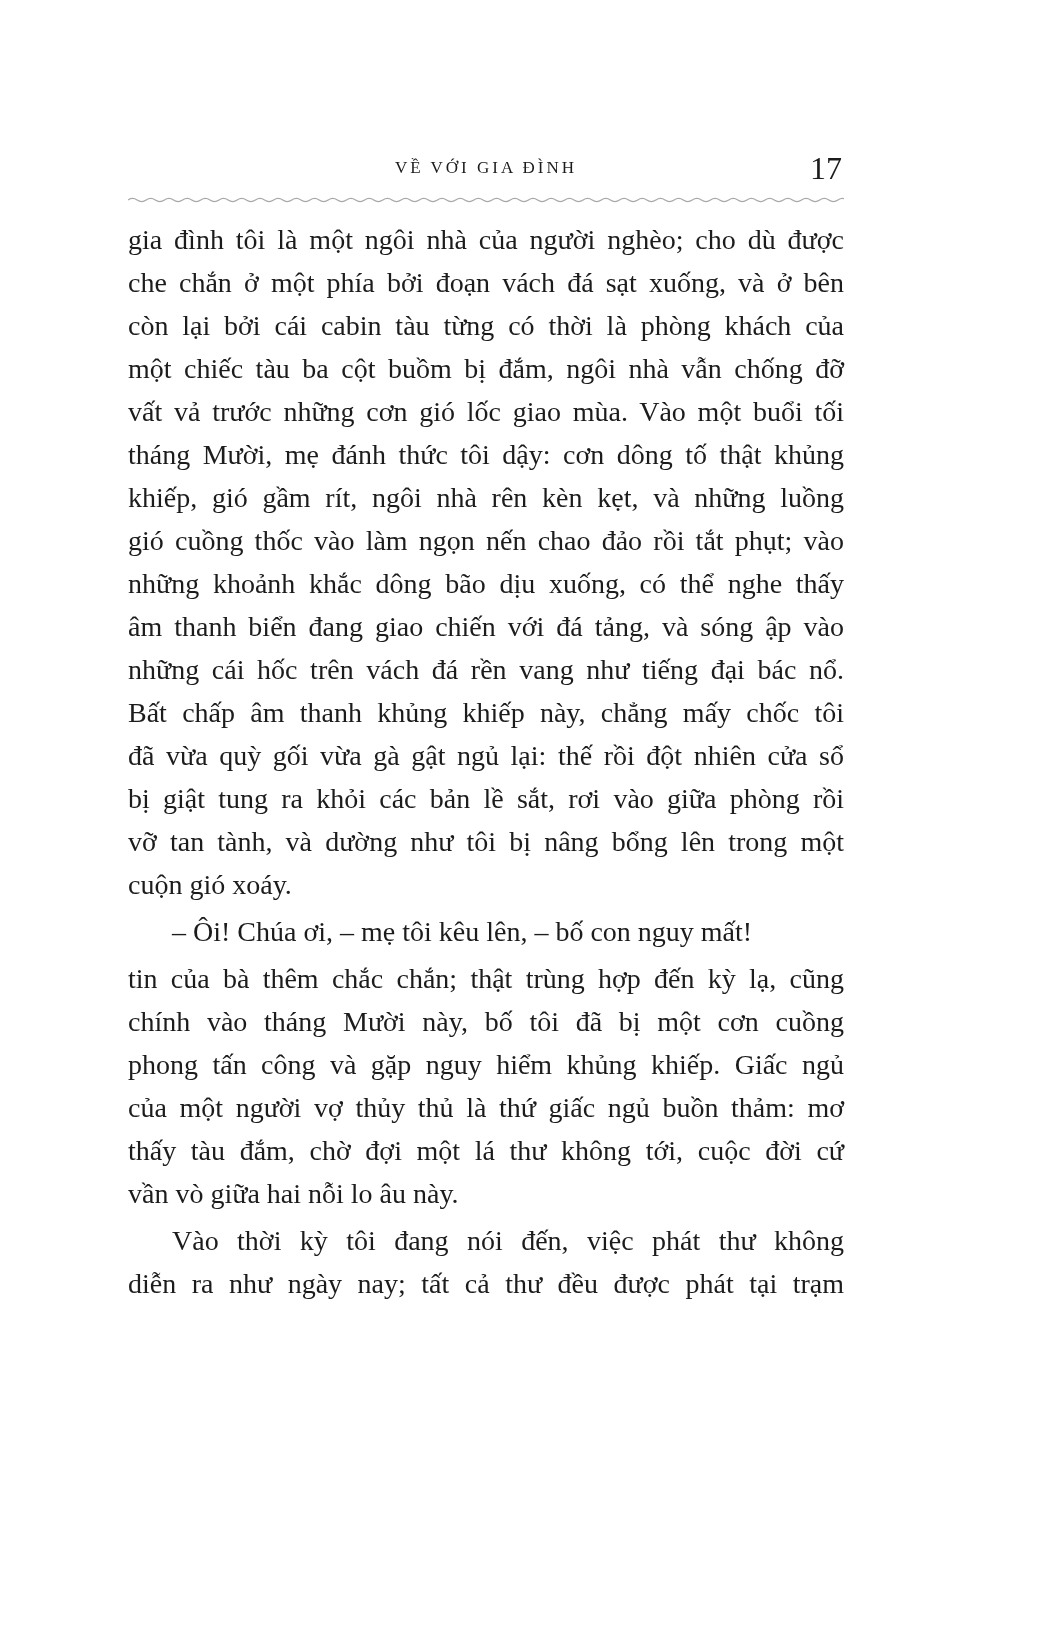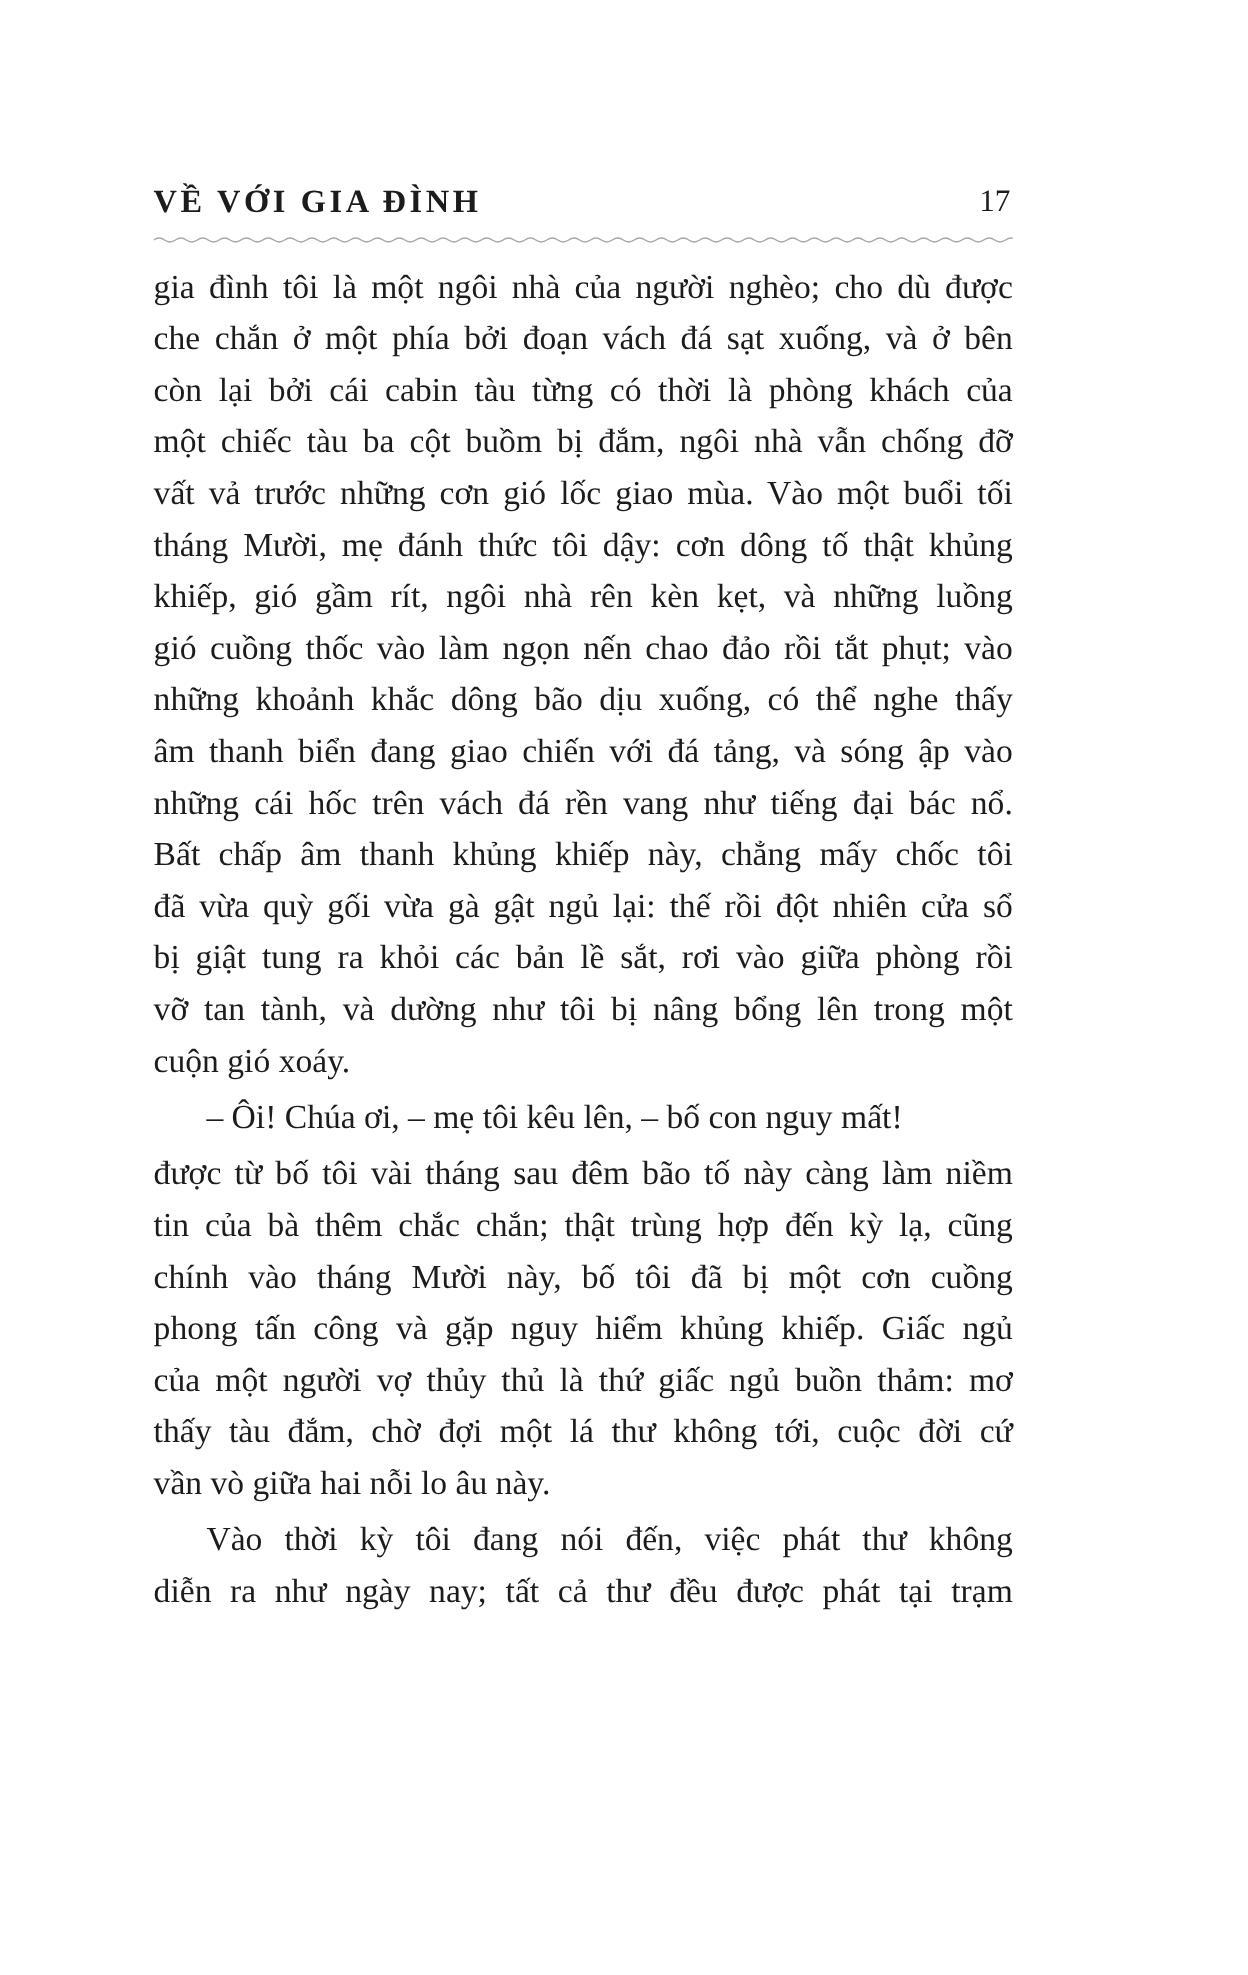--- a/index.html
+++ b/index.html
@@ -22,31 +22,31 @@
     position: absolute;
     left: 128px;
     top: 150px;
     width: 716px;
   }
   .page-header {
     position: relative;
     height: 36px;
   }
   .running-head {
-    font-size: 27px;
+    text-align: center;
+    font-size: 17px;
     letter-spacing: 3px;
     line-height: 36px;
     color: var(--text-color);
-    font-weight: bold;
   }
   .page-number {
     position: absolute;
     right: 2px;
     bottom: 0;
-    font-size: 26px;
+    font-size: 32px;
     line-height: 36px;
     color: var(--text-color);
   }
   .divider-wrap {
     margin-top: 9px;
     height: 9px;
     display: flex;
     align-items: center;
   }
   .divider-wrap svg { display: block; width: 100%; height: 9px; }
@@ -105,21 +105,20 @@
         <div class="pline">bị giật tung ra khỏi các bản lề sắt, rơi vào giữa phòng rồi</div>
         <div class="pline">vỡ tan tành, và dường như tôi bị nâng bổng lên trong một</div>
         <div class="pline line-end">cuộn gió xoáy.</div>
       </div>
 
       <div class="para">
         <div class="pline line-end first-indent">– Ôi! Chúa ơi, – mẹ tôi kêu lên, – bố con nguy mất!</div>
       </div>
 
       <div class="para">
-        <div class="pline">được từ bố tôi vài tháng sau đêm bão tố này càng làm niềm</div>
         <div class="pline">tin của bà thêm chắc chắn; thật trùng hợp đến kỳ lạ, cũng</div>
         <div class="pline">chính vào tháng Mười này, bố tôi đã bị một cơn cuồng</div>
         <div class="pline">phong tấn công và gặp nguy hiểm khủng khiếp. Giấc ngủ</div>
         <div class="pline">của một người vợ thủy thủ là thứ giấc ngủ buồn thảm: mơ</div>
         <div class="pline">thấy tàu đắm, chờ đợi một lá thư không tới, cuộc đời cứ</div>
         <div class="pline line-end">vần vò giữa hai nỗi lo âu này.</div>
       </div>
 
       <div class="para">
         <div class="pline first-indent">Vào thời kỳ tôi đang nói đến, việc phát thư không</div>

